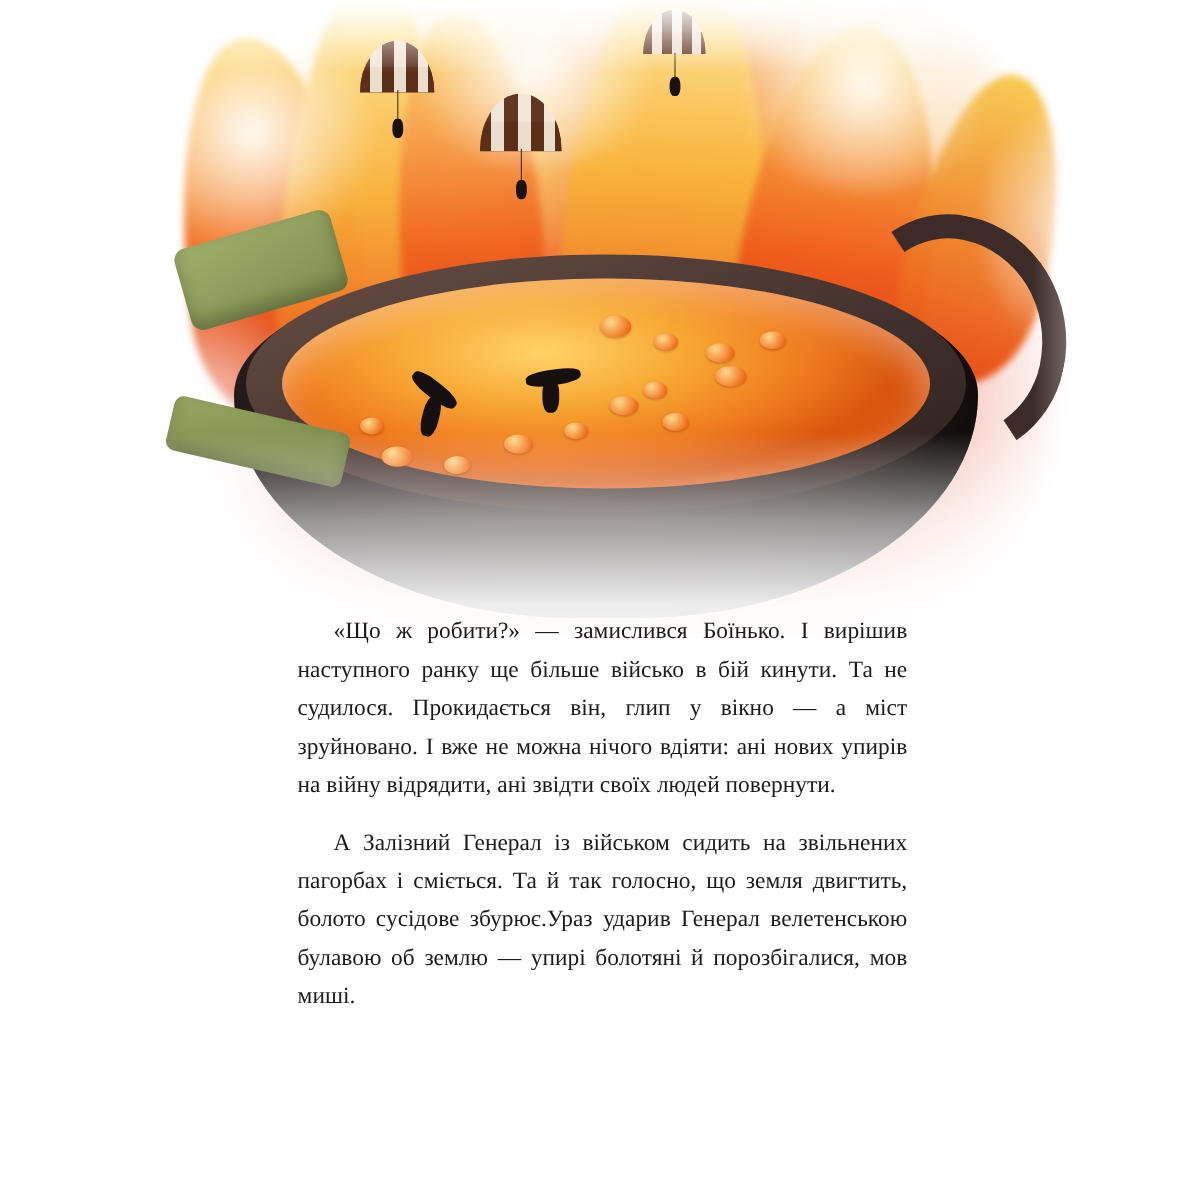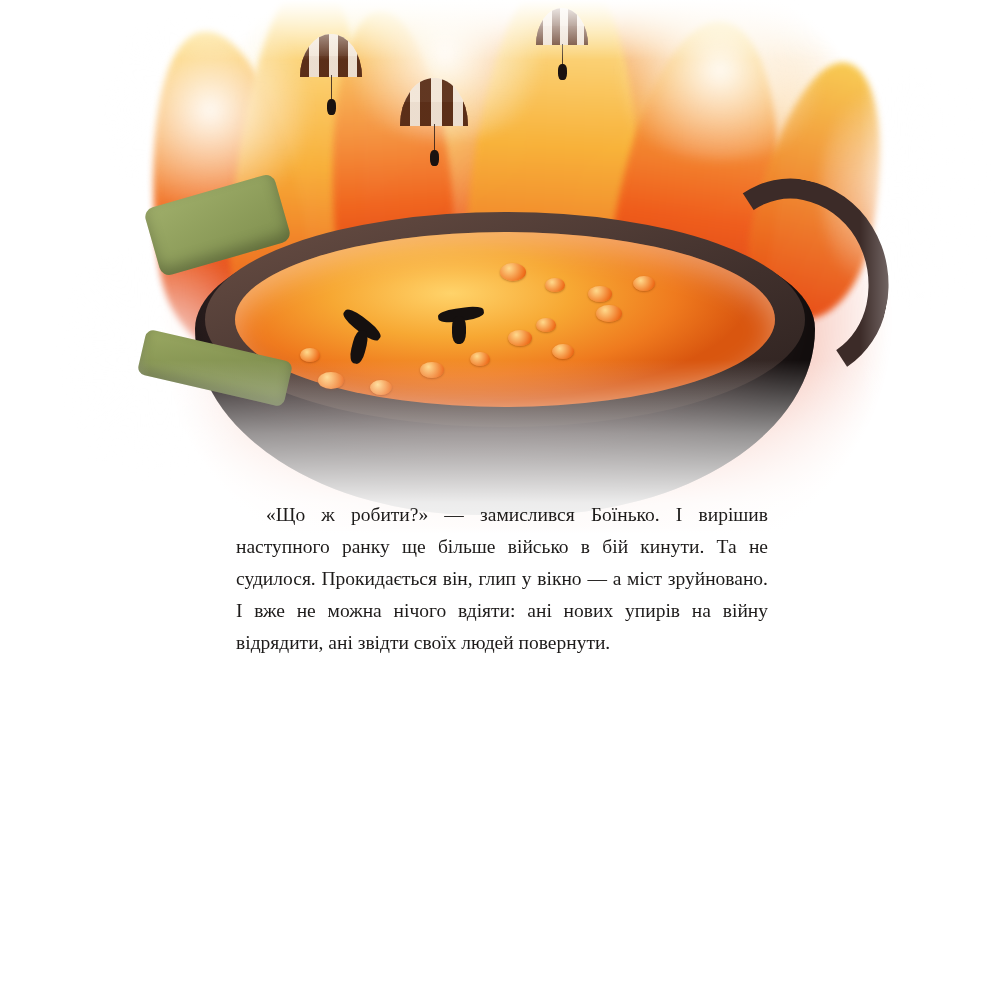--- a/index.html
+++ b/index.html
@@ -217,21 +217,21 @@
   }
 
   
   .text-block {
     position: absolute;
     left: 232px;
     top: 495px;
     width: 540px;
   }
   .para-text {
-    margin: 4px;
+    margin: 16px;
     font-family: "Liberation Serif", serif;
     font-size: 19.5px;
     line-height: 32px;
     color: #1d1b1a;
     text-align: justify;
     text-indent: 30px;
     hyphens: manual;
   }
   .para-text.no-indent { text-indent: 30px; }
   .para-gap { height: 30px; }
@@ -314,16 +314,17 @@
     <div class="figure" style="left:452px; top:316px; width:14px; height:28px;"></div>
 
     <div class="fade-top"></div>
     <div class="fade-side-l"></div>
     <div class="fade-side-r"></div>
     <div class="fade"></div>
   </div>
 
   <div class="text-block">
     <p class="para-text">«Що ж робити?» — замислився Боїнько. І вирішив наступного ранку ще більше військо в бій кинути. Та не судилося. Прокидається він, глип у вікно — а міст зруйновано. І вже не можна нічого вдіяти: ані нових упирів на війну відрядити, ані звідти своїх людей повернути.</p>
+    <p class="para-text no-indent">А Залізний Генерал із військом сидить на звільнених пагорбах і сміється. Та й так голосно, що земля двигтить, болото сусідове збурює.Ураз ударив Генерал велетенською булавою об землю — упирі болотяні й порозбігалися, мов миші.</p>
     <div class="para-gap"></div>
   </div>
 
 </div>
 
 </body></html>

